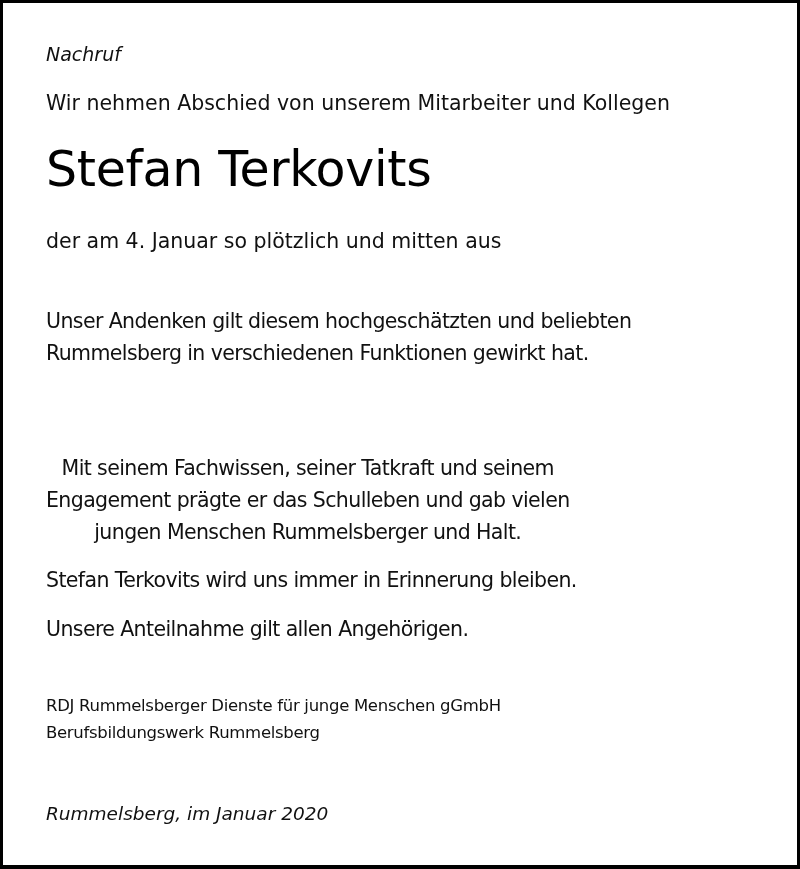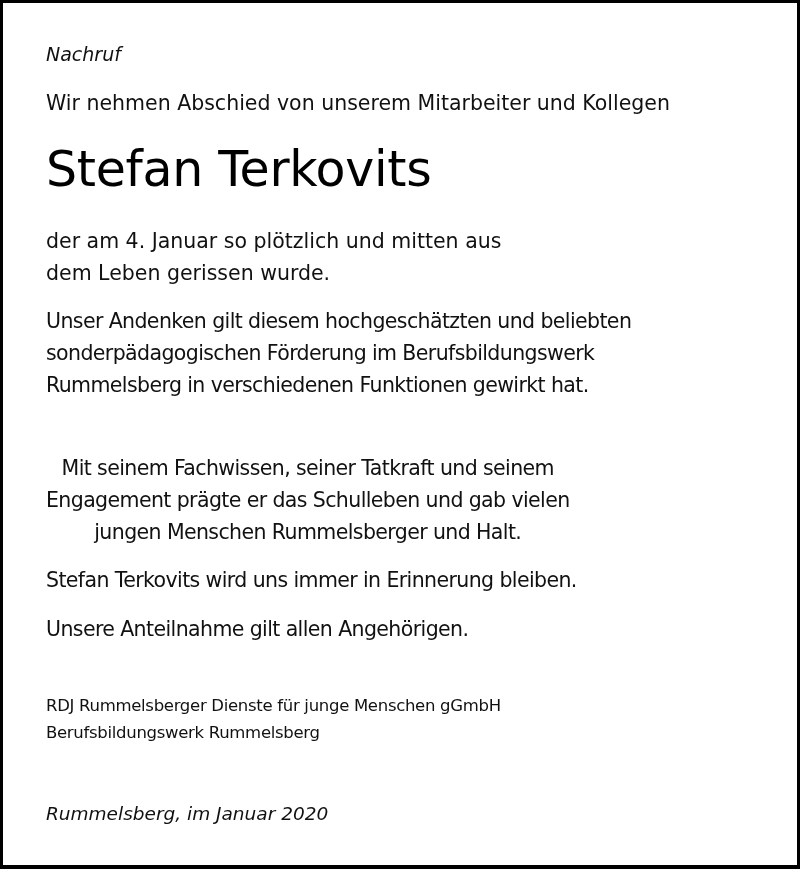--- a/index.html
+++ b/index.html
@@ -32,26 +32,24 @@
 </head>
 <body>
 
 <div class="frame">
   <div class="t label">Nachruf</div>
   <div class="t intro">Wir nehmen Abschied von unserem Mitarbeiter und Kollegen</div>
   <div class="t name">Stefan Terkovits</div>
 
   <div class="t body p1">
     <span class="line">der am 4. Januar so plötzlich und mitten aus</span>
-    <span class="line">dem Leben gerissen wurde.</span>
   </div>
 
   <div class="t body p2">
     <span class="line">Unser Andenken gilt diesem hochgeschätzten und beliebten</span>
-    <span class="line">sonderpädagogischen Förderung im Berufsbildungswerk</span>
     <span class="line">Rummelsberg in verschiedenen Funktionen gewirkt hat.</span>
   </div>
 
   <div class="t body p3">
     <span class="line">Mit seinem Fachwissen, seiner Tatkraft und seinem</span>
     <span class="line">Engagement prägte er das Schulleben und gab vielen</span>
     <span class="line">jungen Menschen Rummelsberger und Halt.</span>
   </div>
 
   <div class="t body p4">

